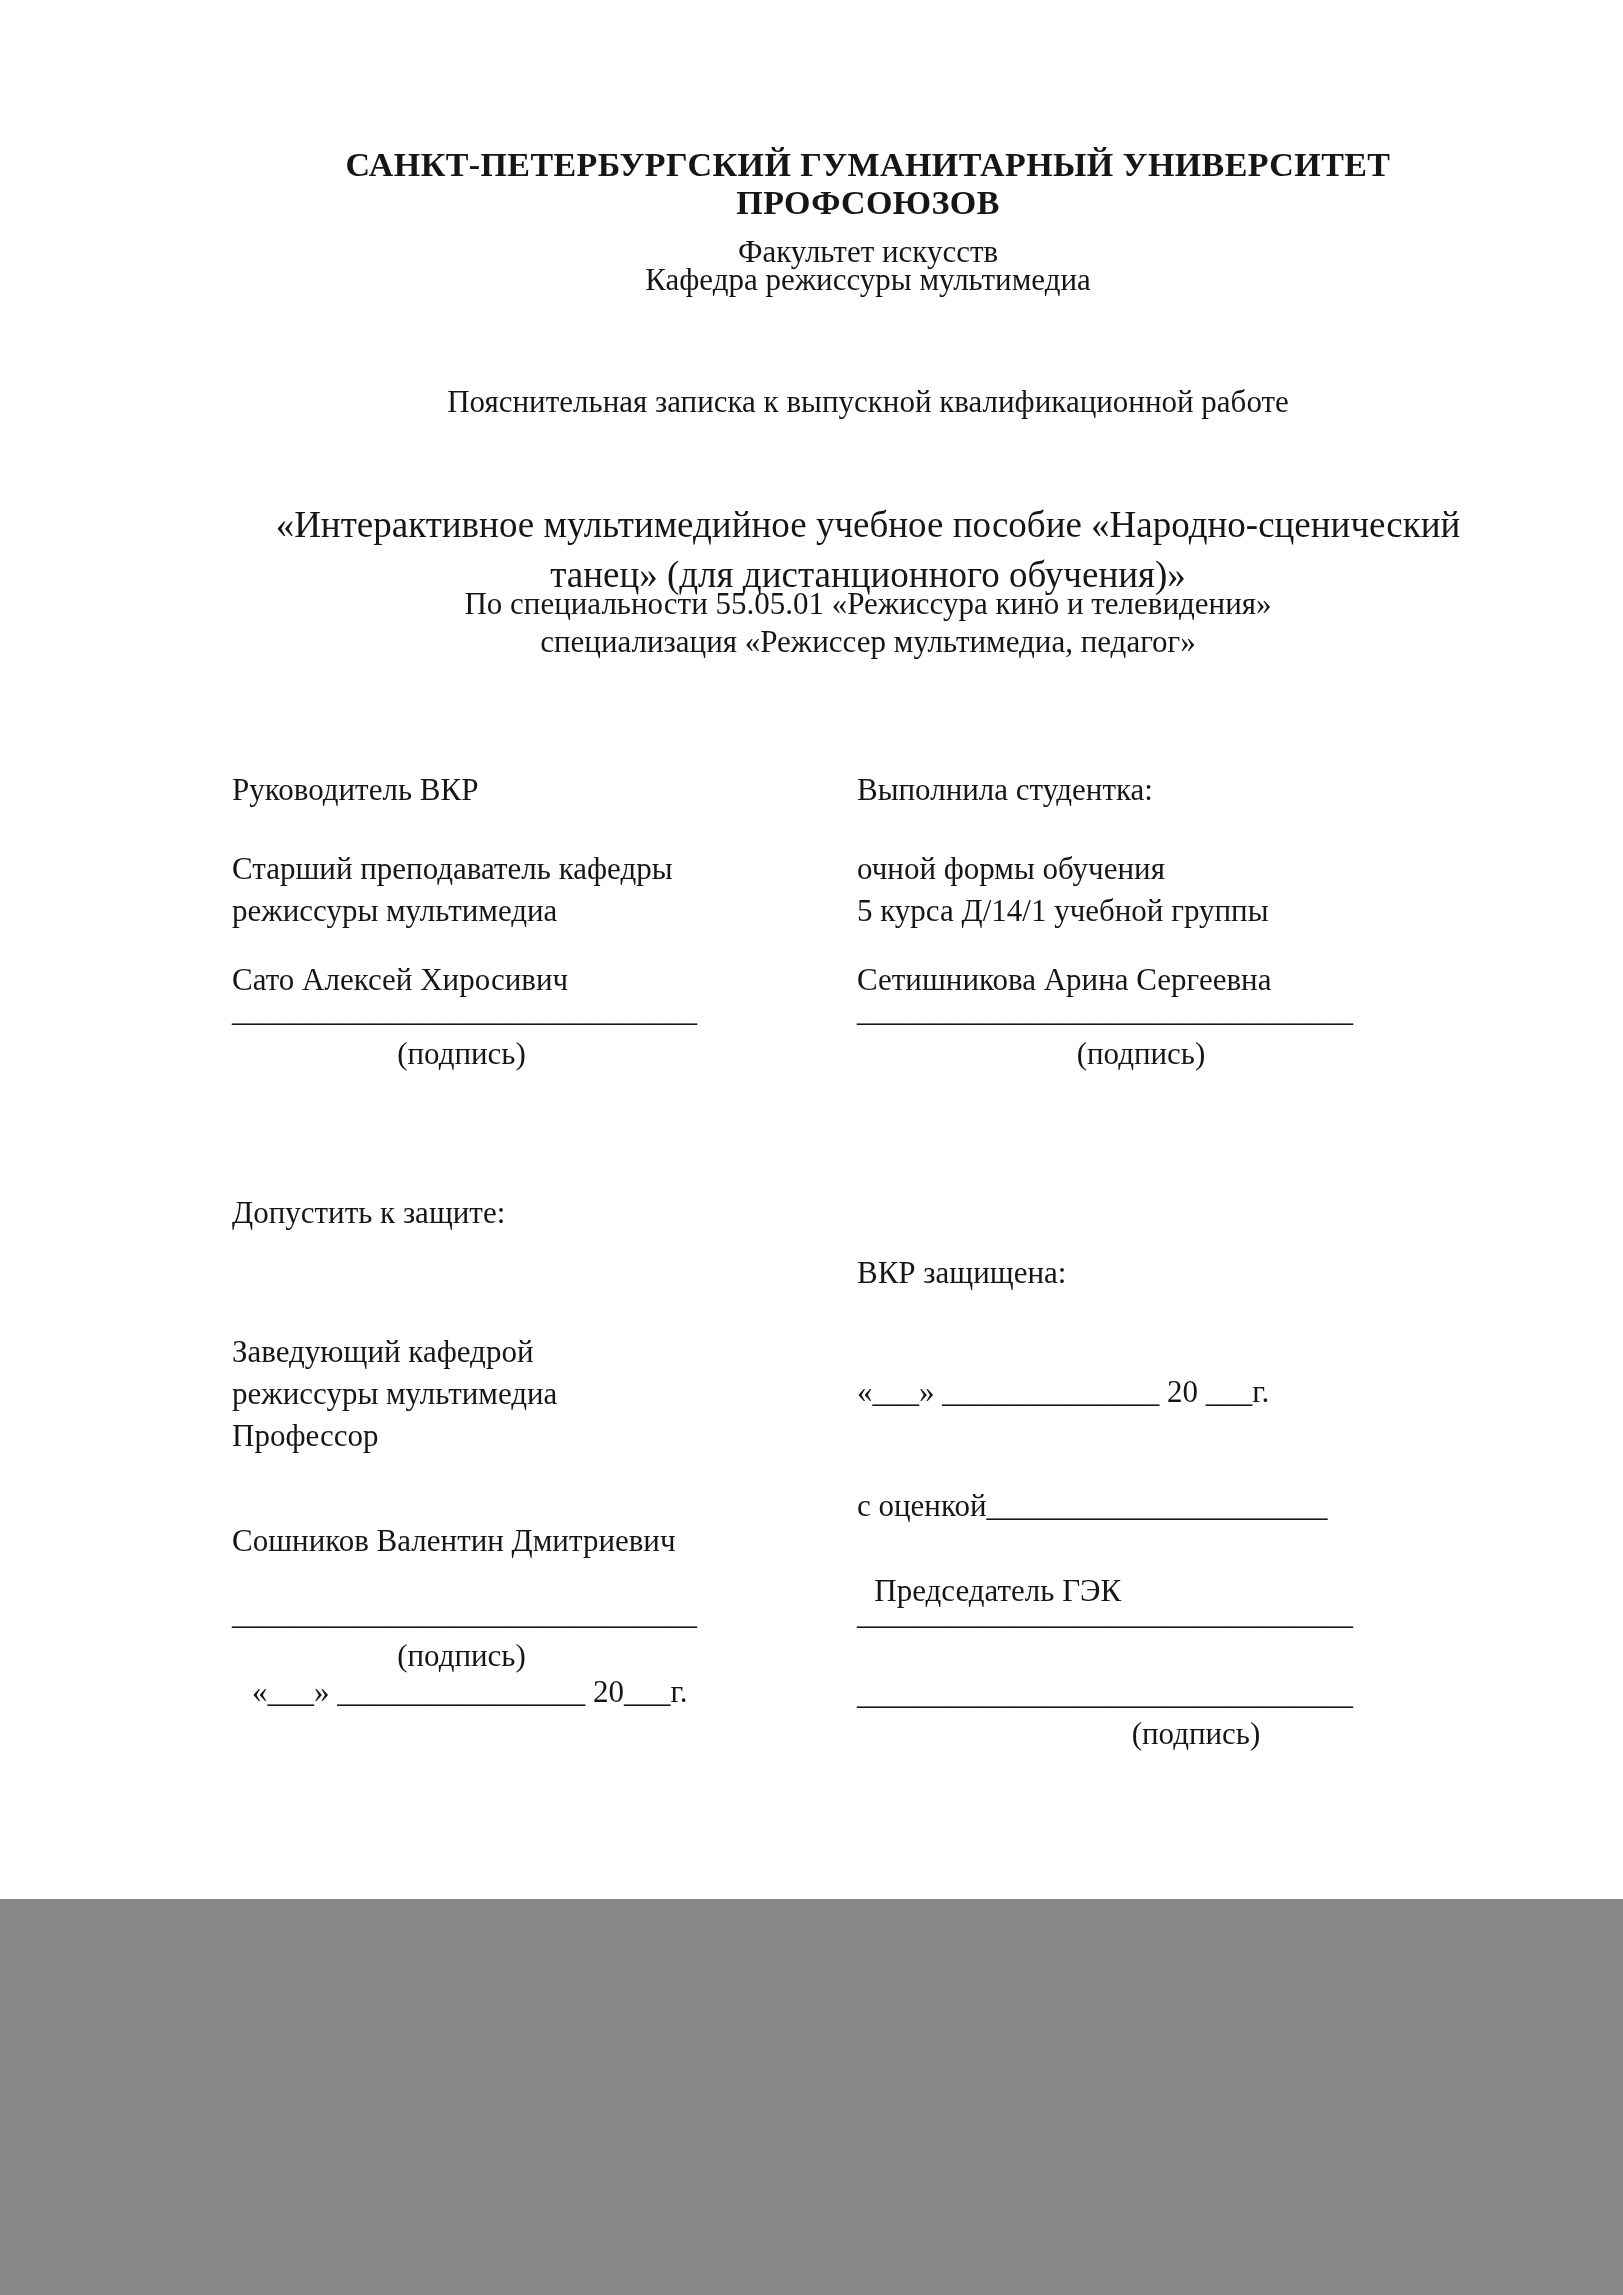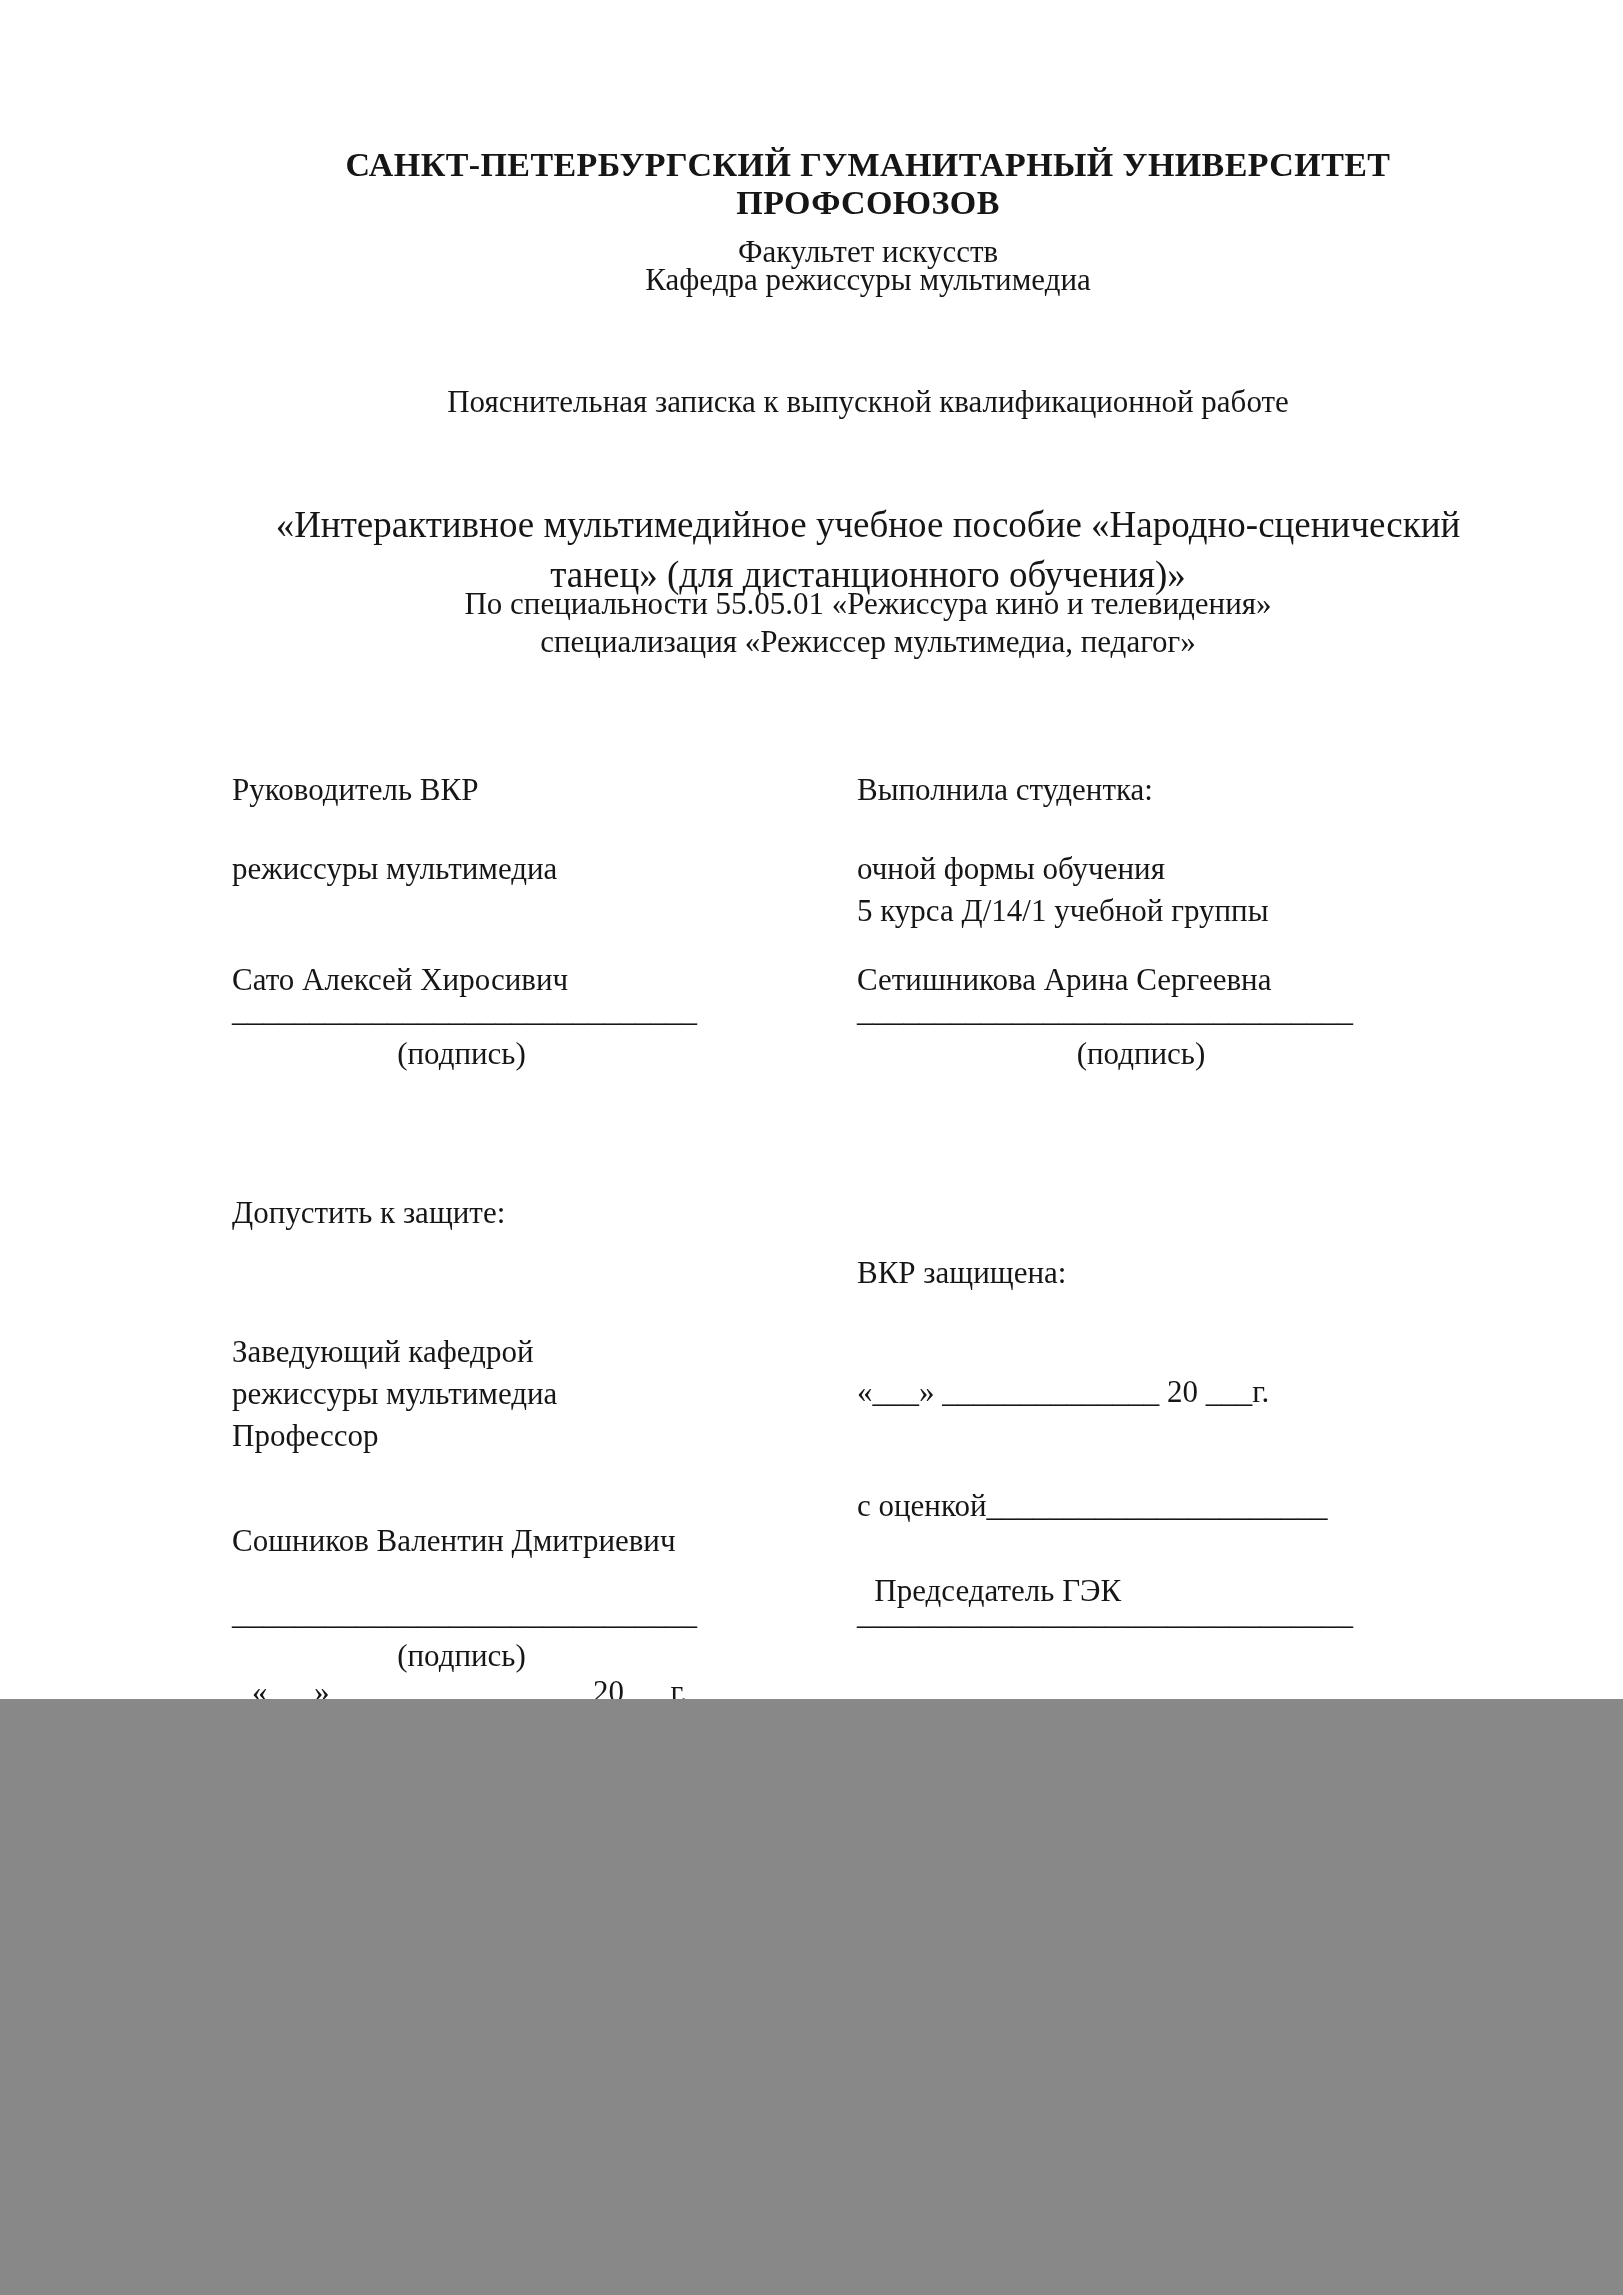--- a/index.html
+++ b/index.html
@@ -1,18 +1,18 @@
 <!DOCTYPE html>
 <html style="font-size:12.6px"><head>
 <meta charset="utf-8">
 <style>
   html,body { margin:0; padding:0; background:#888; }
   .page {
     position:relative;
-    width:1623px; height:1699px;
+    width:1623px; height:1899px;
     background:#ffffff;
     font-family:"Liberation Serif","DejaVu Serif",serif;
     color:#161616;
     font-size:31px;
     overflow:hidden;
   }
   .abs { position:absolute; }
   .ctr { left:232px; width:1272px; text-align:center; }
   .nowrap { white-space:nowrap; }
 
@@ -76,20 +76,21 @@
   </div>
 
   <div id="specialty" class="abs ctr">По специальности 55.05.01 «Режиссура кино и телевидения»</div>
 
   <div id="specialization" class="abs ctr">специализация «Режиссер мультимедиа, педагог»</div>
 
   <div id="sup-heading" class="abs col-l">Руководитель ВКР</div>
   <div id="stu-heading" class="abs col-r">Выполнила студентка:</div>
 
   <div id="sup-position" class="abs col-l ml">
+    <div>Старший преподаватель кафедры</div>
     <div>режиссуры мультимедиа</div>
   </div>
   <div id="stu-info" class="abs col-r ml">
     <div>очной формы обучения</div>
     <div>5 курса Д/14/1 учебной группы</div>
   </div>
 
   <div id="sup-name" class="abs col-l nowrap">Сато Алексей Хиросивич</div>
   <div id="stu-name" class="abs col-r nowrap">Сетишникова Арина Сергеевна</div>
 

